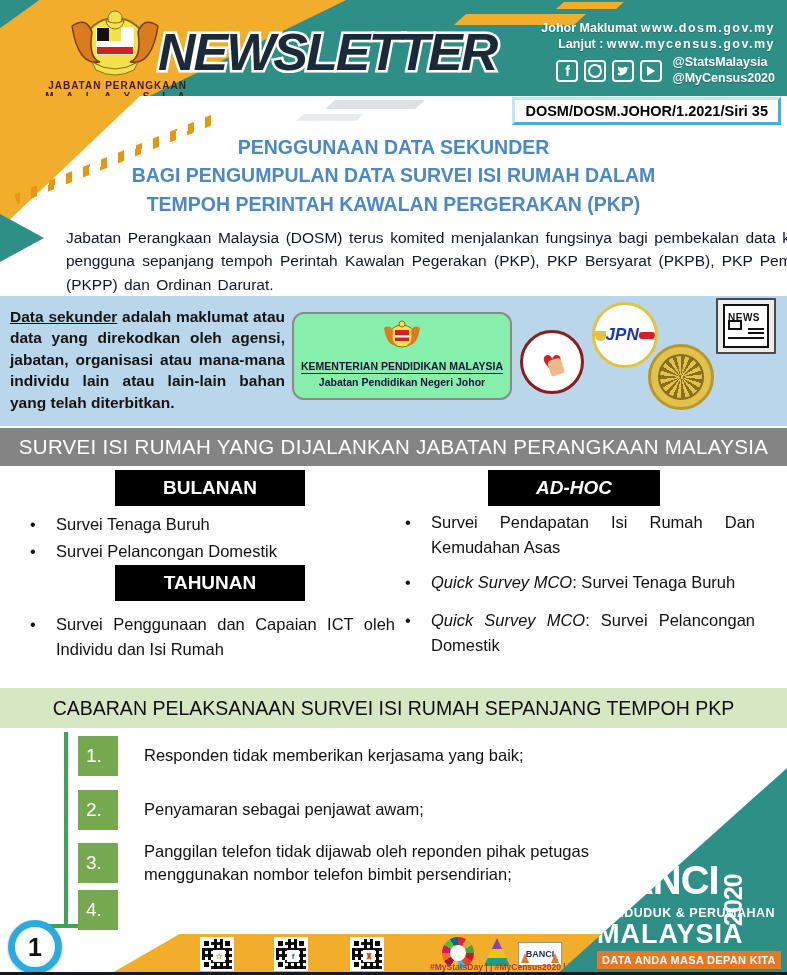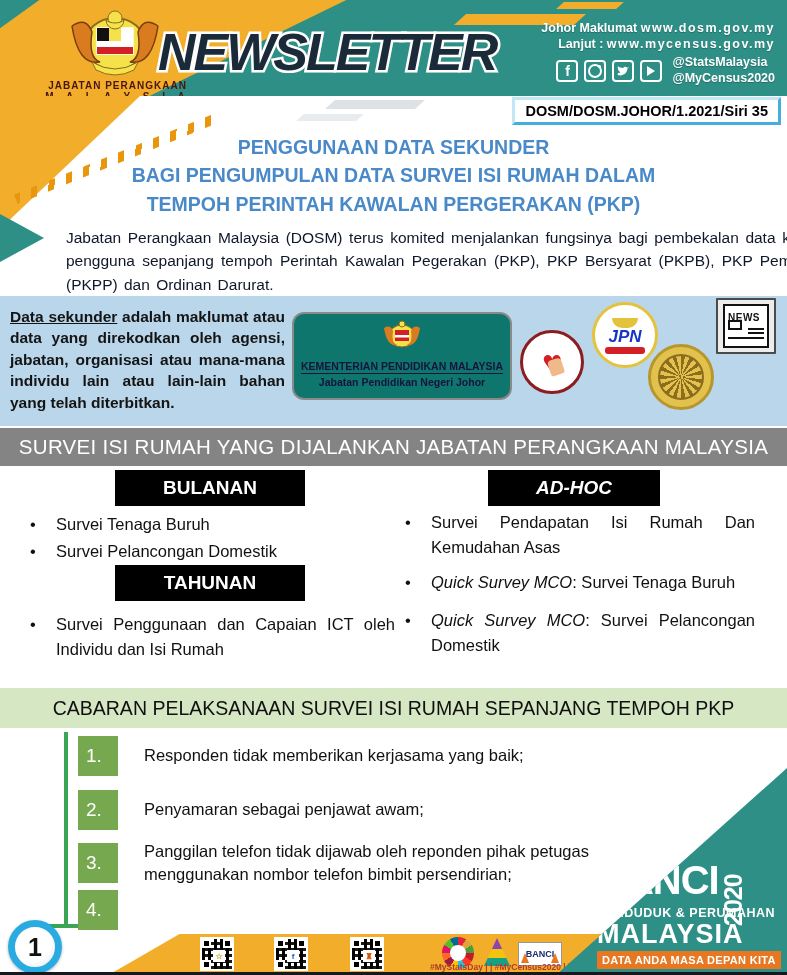--- a/index.html
+++ b/index.html
@@ -40,29 +40,29 @@
   .gray-slash2 { position:absolute; left:300px; top:114px; width:60px; height:7px; background:#e8ecef; transform:skewX(-48deg); }
 
   
   .art-title { position:absolute; left:0; top:133px; width:787px; text-align:center; color:#4A89C8; font-weight:bold; font-size:19.5px; line-height:1.45; }
   .intro { position:absolute; left:26px; top:226px; width:767px; font-size:15.5px; color:#0f172a; line-height:1.5; text-align:justify; word-spacing:2px;margin-left:40px; }
 
   
   .blue-sec { position:absolute; left:0; top:296px; width:787px; height:130px; background:#BAD6EA; }
   .definition { position:absolute; left:10px; top:10px; width:275px; font-size:15.5px; font-weight:600; color:#141414; line-height:1.38; text-align:justify; }
   .definition .term { font-weight:bold; text-decoration:underline; }
-  .kpm-box { position:absolute; left:292px; top:16px; width:220px; height:88px; background:#0f766e; border:2px solid #8a8a8a; border-radius:12px; text-align:center; padding-top:4px; }
+  .kpm-box { position:absolute; left:292px; top:16px; width:220px; height:88px; background:#86efac; border:2px solid #8a8a8a; border-radius:12px; text-align:center; padding-top:4px; }
   .kpm-box .kpm-crest { height:34px; }
   .kpm-box .t1 { font-size:10.5px; font-weight:bold; color:#14143c; border-bottom:1.5px solid #14143c; display:inline-block; padding-bottom:1px; }
   .kpm-box .t2 { font-size:10.5px; font-weight:bold; color:#14143c; margin-top:2px; }
   .logo-circle { position:absolute; border-radius:50%; display:flex; align-items:center; justify-content:center; }
   .moh { left:520px; top:34px; width:64px; height:64px; background:#fff; border:3px solid #8c1c1f; }
   .moh .heart { color:#d31f26; font-size:34px; line-height:1; }
   .moh .hand { position:absolute; width:14px; height:16px; background:#f0b98a; border-radius:4px 4px 2px 2px; transform:rotate(-18deg); top:26px; left:26px; }
-  .jpn { left:592px; top:6px; width:66px; height:66px; background:#fff; border:3px solid #e4c33c; flex-direction:column; overflow:hidden; }
+  .jpn { left:592px; top:6px; width:66px; height:66px; background:#fff; border:3px solid #e4c33c; flex-direction:row; overflow:hidden; }
   .jpn .crest-top { width:26px; height:10px; background:#e4c33c; border-radius:0 0 10px 10px; margin-top:2px; }
   .jpn .jpn-txt { color:#1535c4; font-weight:bold; font-style:italic; font-size:17px; line-height:1.05; }
   .jpn .red-band { width:40px; height:7px; background:#d31f26; border-radius:3px; margin-top:1px; }
   .bnm { left:648px; top:48px; width:66px; height:66px; background:#e3c14d; border:3px solid #b8962e; }
   .bnm .burst { width:46px; height:46px; border-radius:50%;
     background:repeating-conic-gradient(#8a6d1f 0 11deg, #e3c14d 11deg 24deg); border:2px solid #8a6d1f; }
   .news-icon { position:absolute; left:716px; top:2px; width:60px; height:56px; background:#ececec; border:2.5px solid #4a4a4a; border-radius:1px; padding:4px 5px; }
   .news-inner { width:100%; height:100%; background:#fff; border:2px solid #111; position:relative; padding:1px 3px; }
   .news-inner .nw { font-size:10px; font-weight:900; color:#111; letter-spacing:.5px; }
   .news-inner .ln { height:2px; background:#111; margin:2.5px 0; }

